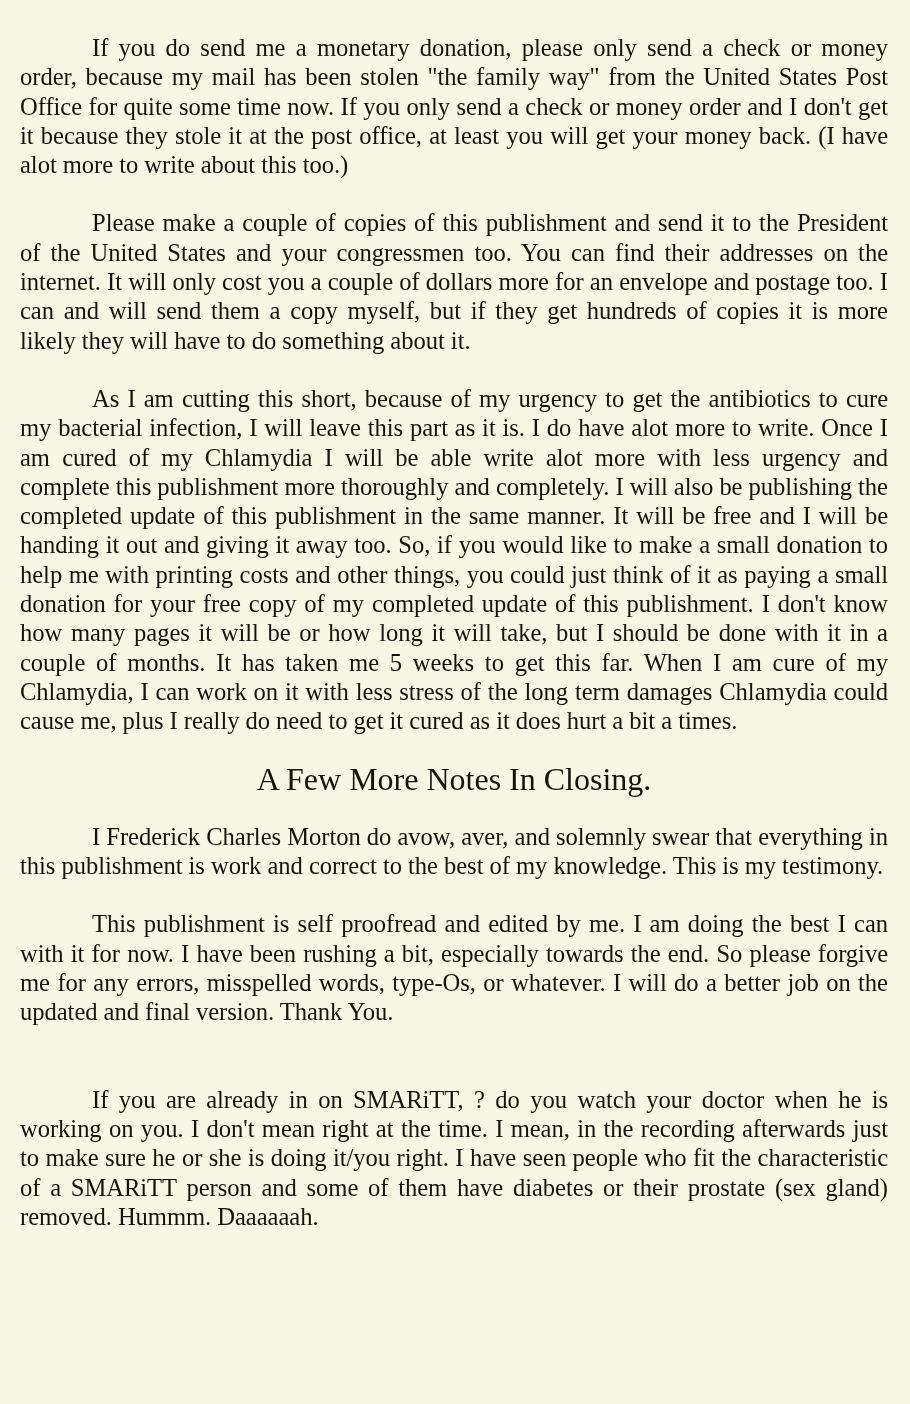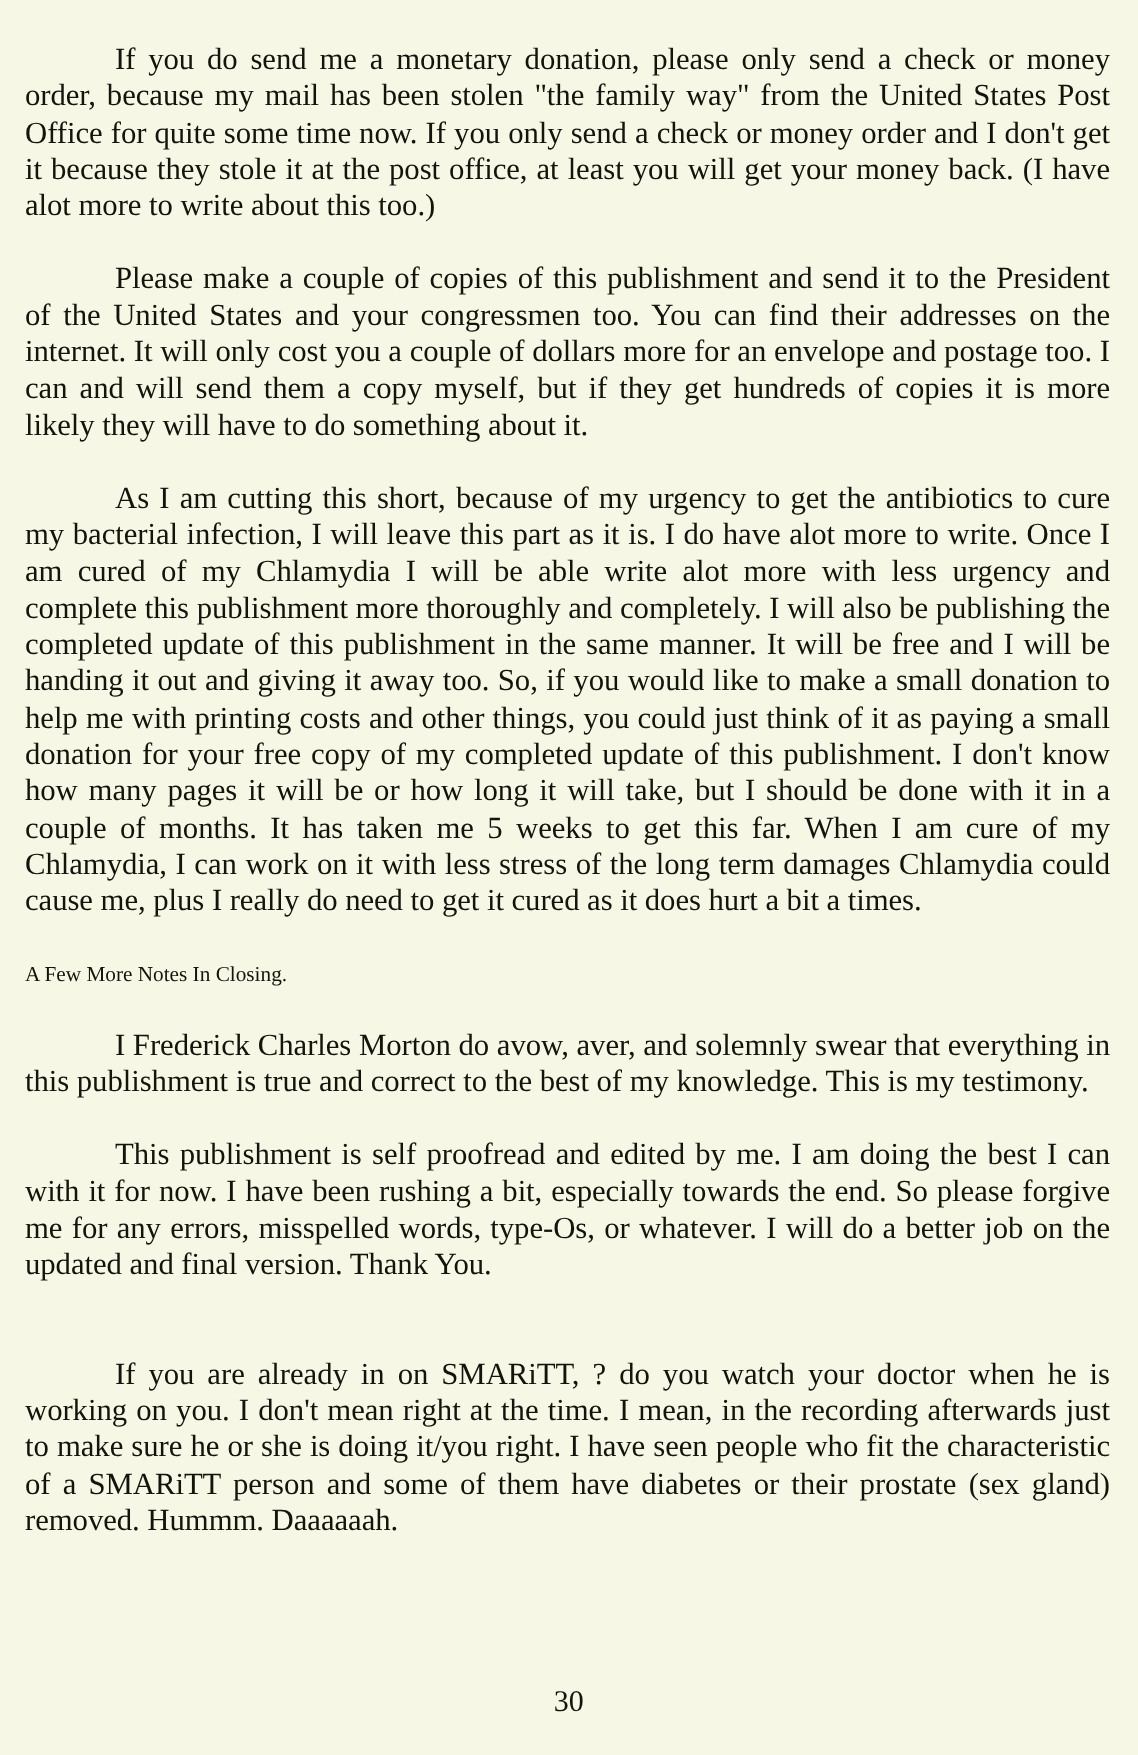--- a/index.html
+++ b/index.html
@@ -44,22 +44,23 @@
 
   
   .gap {
     height: 29px;
   }
   .gap-sm {
     height: 28px;
   }
 
   .heading {
-    font-size: 17px;
+    font-size: 32px;
     line-height: 29.3px;
+    text-align: center;
     text-indent: 0;
     margin: 0;
   }
 
   .page-number {
     position: absolute;
     left: 0;
     right: 0;
     top: 1348px;
     text-align: center;
@@ -79,27 +80,26 @@
 
     <p class="para">Please make a couple of copies of this publishment and send it to the President of the United States and your congressmen too. You can find their addresses on the internet. It will only cost you a couple of dollars more for an envelope and postage too. I can and will send them a copy myself, but if they get hundreds of copies it is more likely they will have to do something about it.</p>
     <div class="gap"></div>
 
     <p class="para">As I am cutting this short, because of my urgency to get the antibiotics to cure my bacterial infection, I will leave this part as it is. I do have alot more to write. Once I am cured of my Chlamydia I will be able write alot more with less urgency and complete this publishment more thoroughly and completely. I will also be publishing the completed update of this publishment in the same manner. It will be free and I will be handing it out and giving it away too. So, if you would like to make a small donation to help me with printing costs and other things, you could just think of it as paying a small donation for your free copy of my completed update of this publishment. I don't know how many pages it will be or how long it will take, but I should be done with it in a couple of months. It has taken me 5 weeks to get this far. When I am cure of my Chlamydia, I can work on it with less stress of the long term damages Chlamydia could cause me, plus I really do need to get it cured as it does hurt a bit a times.</p>
     <div class="gap"></div>
 
     <p class="heading">A Few More Notes In Closing.</p>
     <div class="gap-sm"></div>
 
-    <p class="para">I Frederick Charles Morton do avow, aver, and solemnly swear that everything in this publishment is true and correct to the best of my knowledge. This is my testimony.</p>
+    <p class="para">I Frederick Charles Morton do avow, aver, and solemnly swear that everything in this publishment is work and correct to the best of my knowledge. This is my testimony.</p>
     <div class="gap"></div>
 
     <p class="para">This publishment is self proofread and edited by me. I am doing the best I can with it for now. I have been rushing a bit, especially towards the end. So please forgive me for any errors, misspelled words, type-Os, or whatever. I will do a better job on the updated and final version. Thank You.</p>
     <div class="gap"></div>
 
     <div class="gap"></div>
 
     <p class="para">If you are already in on SMARiTT, ? do you watch your doctor when he is working on you. I don't mean right at the time. I mean, in the recording afterwards just to make sure he or she is doing it/you right. I have seen people who fit the characteristic of a SMARiTT person and some of them have diabetes or their prostate (sex gland) removed. Hummm. Daaaaaah.</p>
 
   </div>
 
-  <div class="page-number">30</div>
 
 </div>
 
 </body></html>

